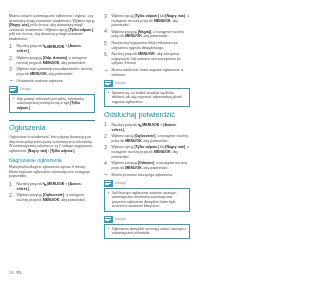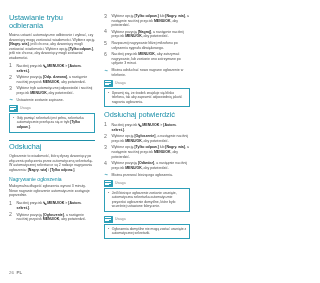--- a/index.html
+++ b/index.html
@@ -194,21 +194,20 @@
   .footer .lang { font-weight: bold; color: #7a7a7a; }
 </style>
 </head>
 <body>
 
 <div class="page">
   <div class="cols">
 
     <div class="col">
 
-      <h1 class="sec">Ustawianie trybu odbierania</h1>
 
       <p class="body"><span>Można ustawić automatyczne odbieranie i wybrać, czy dzwoniący mogą zostawiać wiadomości. Wybierz opcję </span><b>[Nagry. wia]</b><span>, jeśli chcesz, aby dzwoniący mogli zostawiać wiadomości. Wybierz opcję </span><b>[Tylko odpow.]</b><span>, jeśli nie chcesz, aby dzwoniący mogli zostawiać wiadomości.</span></p>
 
       <ol class="steps">
         <li>
           <span class="num">1</span>
           <span>Naciśnij przycisk </span><span class="glyph-phone"><svg width="4" height="4" viewBox="0 0 10 10">
                 <path d="M1.5 1.2c1.2-.6 2.2.2 2.4 1 .2.7-.4 1.2-.2 1.8.3.9 1.4 2 2.3 2.3.6.2 1.1-.4 1.8-.2.8.2 1.6 1.2 1 2.4-.5 1-1.9 1.2-3.2.6C3.6 8.3 1.7 6.4.9 4.4.3 3.1.5 1.7 1.5 1.2z" fill="#3a3a3a"></path>
               </svg></span><span class="key">MENU/OK</span><span> &gt; </span><b>[Autom. sekret.]</b><span>.</span>
         </li>
@@ -238,21 +237,21 @@
         </div>
         <div class="note-body">
           <ul>
             <li><span>Gdy pamięć sekretarki jest pełna, sekretarka automatycznie przełącza się w tryb </span><b>[Tylko odpow.]</b><span>.</span></li>
           </ul>
         </div>
       </div>
 
       <hr class="rule">
 
-      <h1 class="sec">Odsłuchaj</h1>
+      <h1 class="sec">Ogłoszenia</h1>
 
       <p class="body"><span>Ogłoszenie to wiadomość, którą słyszy dzwoniący po włączeniu połączenia przez automatyczną sekretarkę. W automatycznej sekretarce są 2 rodzaje nagrywania ogłoszenia: </span><b>[Nagry. wia]</b><span> i </span><b>[Tylko odpow.]</b><span>.</span></p>
 
       <h2 class="sub">Nagrywanie ogłoszenia</h2>
 
       <p class="body">Maksymalna długość zgłoszenia wynosi 3 minuty. Nowe nagranie ogłoszenie automatycznie zastępuje poprzednie.</p>
 
       <ol class="steps">
         <li>
           <span class="num">1</span>

